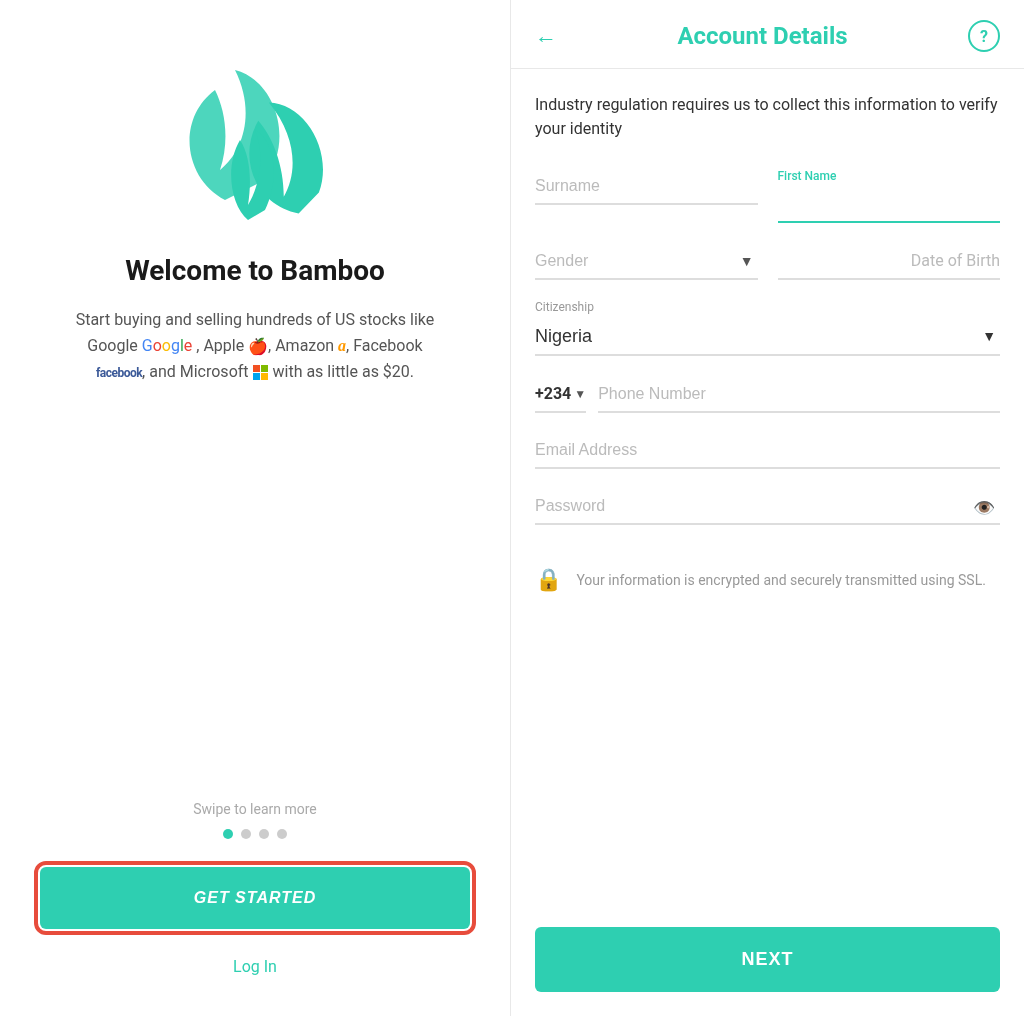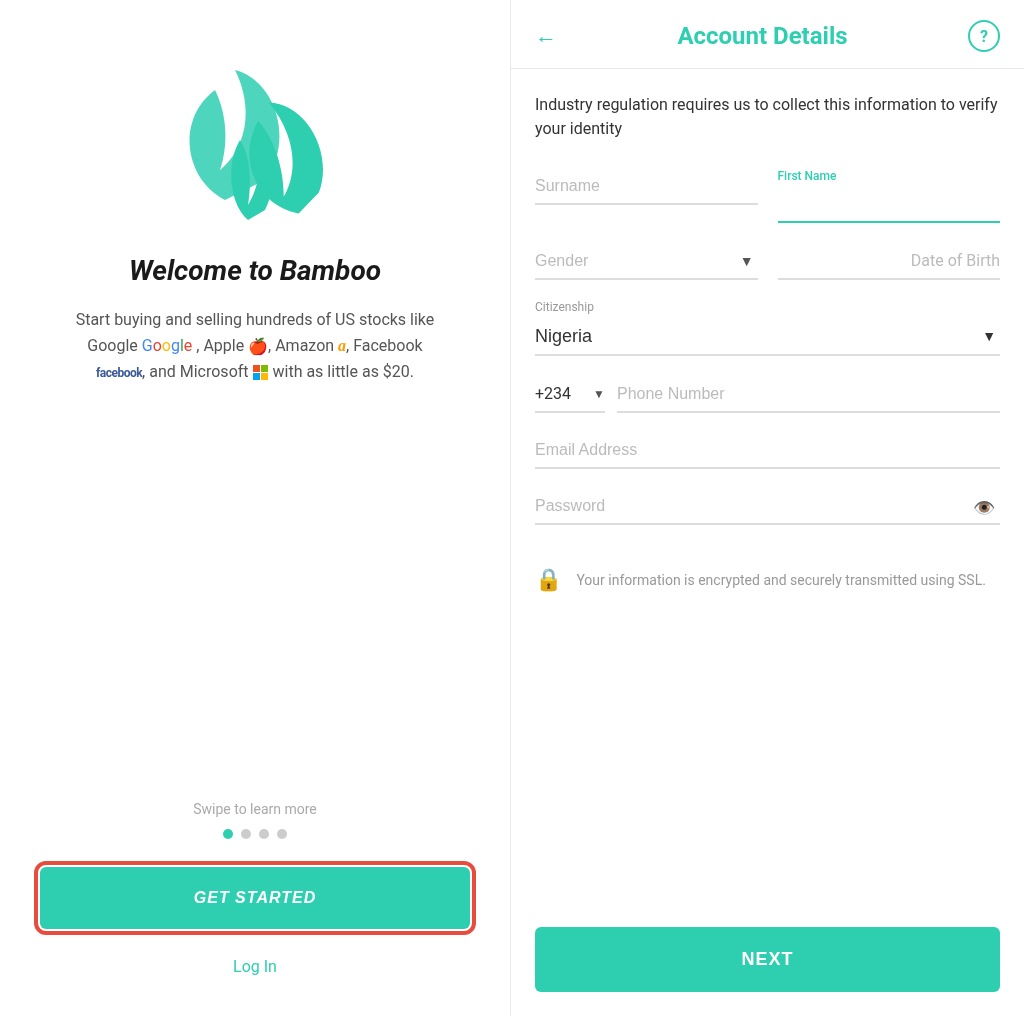--- a/index.html
+++ b/index.html
@@ -33,21 +33,20 @@
       width: 180px;
       height: 160px;
     }
 
     .welcome-title {
       font-size: 28px;
       font-weight: 700;
       color: #1a1a1a;
       text-align: center;
       margin-bottom: 20px;
-      font-style: italic;
     }
 
     .welcome-desc {
       font-size: 16px;
       color: #555;
       text-align: center;
       line-height: 1.6;
       max-width: 380px;
       margin-bottom: auto;
     }
@@ -287,28 +286,28 @@
     .phone-row {
       display: flex;
       gap: 12px;
       margin-bottom: 20px;
       align-items: flex-end;
     }
 
     .phone-code {
       display: flex;
       align-items: center;
-      gap: 22px;
+      gap: 3px;
       border-bottom: 2px solid #ddd;
       padding: 8px 0;
       cursor: pointer;
       white-space: nowrap;
       font-size: 16px;
       color: #333;
-      font-weight: 400;
+      font-weight: 700;
     }
 
     .phone-code .chevron {
       font-size: 12px;
       color: #555;
     }
 
     .phone-input {
       flex: 1;
       border: none;

